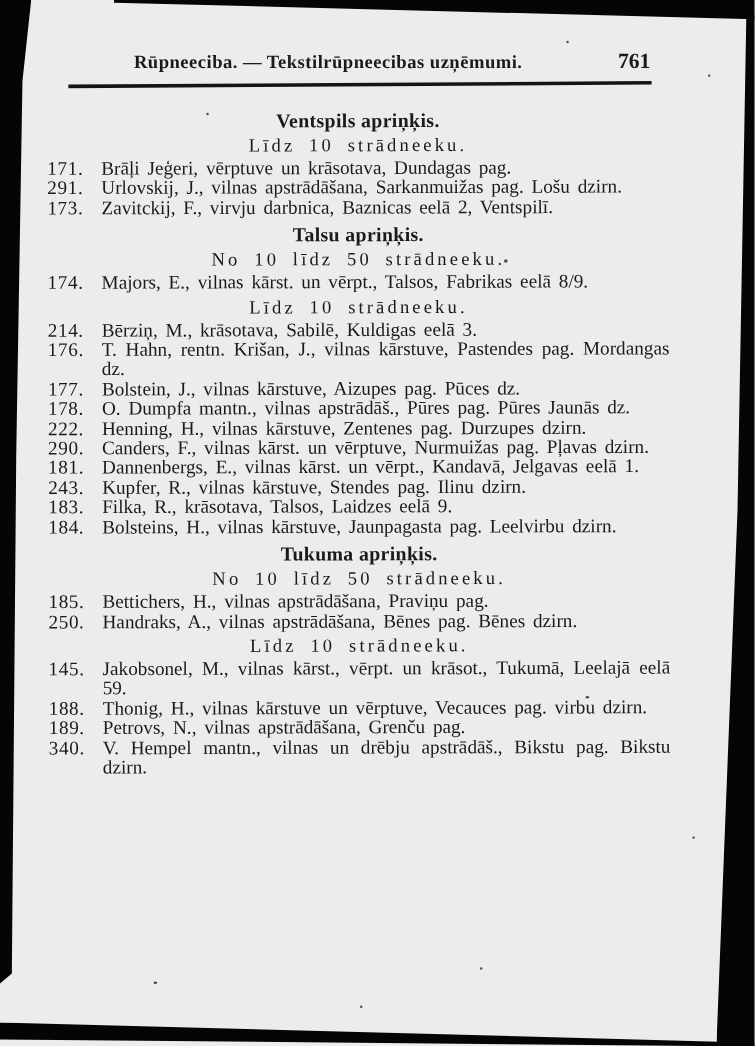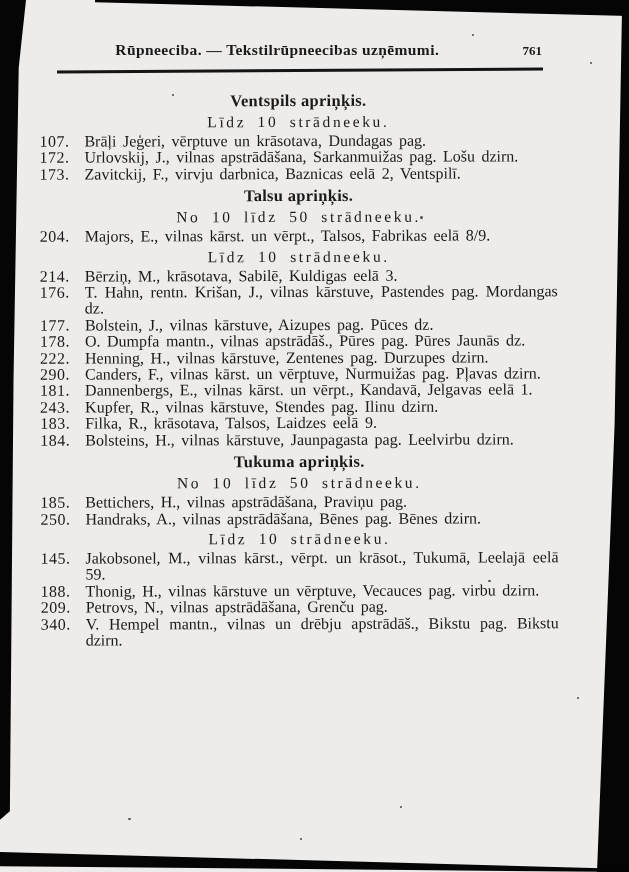--- a/index.html
+++ b/index.html
@@ -18,21 +18,21 @@
     clip-path:polygon(0 0,100% 0,72% 8%,52% 45%,38% 96%,0 97%);}
   .edge-top{left:95px;top:0;width:534px;height:16px;
     clip-path:polygon(0 0,100% 0,100% 100%,0 14%);}
   .edge-right{right:0;top:12px;width:32px;height:860px;
     clip-path:polygon(78% 0,100% 0,100% 100%,0 100%,55% 48%);}
   .edge-bottom{left:0;top:848px;width:629px;height:24px;
     clip-path:polygon(0 17%,100% 87%,100% 100%,0 76%);}
   
   .header{position:absolute;top:41px;left:62px;width:480px;display:flex;align-items:baseline;gap:20px;}
   .header-title{flex:1;text-align:center;font-weight:bold;font-size:15.5px;letter-spacing:.4px;white-space:nowrap;}
-  .header-page{font-weight:bold;font-size:13px;margin-left:10px;}
+  .header-page{font-weight:bold;font-size:18px;margin-left:10px;}
   .rule{position:absolute;top:69px;left:57px;width:486px;height:2.5px;background:#141414;transform:rotate(-.35deg);}
   
   .content{position:absolute;top:87px;left:40px;width:518px;transform:rotate(-.15deg);}
   .sec-heading{text-align:center;font-weight:bold;font-size:16.5px;line-height:18px;margin:5px 0 2px;letter-spacing:.3px;}
   .sub-heading{text-align:center;font-size:15.5px;line-height:17px;margin:3px 0 3px;letter-spacing:2.6px;word-spacing:5px;}
   .entry{display:flex;font-size:16px;line-height:16.4px;}
   .entry .num{flex:0 0 45px;letter-spacing:.5px;}
   .entry .body{flex:1;text-align:justify;word-spacing:2.5px;}
   
   .speck{position:absolute;background:#4a4a4a;width:2px;height:2px;border-radius:50%;}
@@ -46,36 +46,36 @@
     <span class="header-title">Rūpneeciba. — Tekstilrūpneecibas uzņēmumi.</span>
     <span class="header-page">761</span>
   </div>
   <div class="rule"></div>
 
   <div class="content">
 
     <div class="sec-heading">Ventspils apriņķis.</div>
     <div class="sub-heading">Līdz 10 strādneeku.</div>
     <div class="entry">
-      <span class="num">107.</span>
+      <span class="num">171.</span>
       <span class="body">Brāļi Jeģeri, vērptuve un krāsotava, Dundagas pag.</span>
     </div>
     <div class="entry">
-      <span class="num">172.</span>
+      <span class="num">291.</span>
       <span class="body">Urlovskij, J., vilnas apstrādāšana, Sarkanmuižas pag. Lošu dzirn.</span>
     </div>
     <div class="entry">
       <span class="num">173.</span>
       <span class="body">Zavitckij, F., virvju darbnica, Baznicas eelā 2, Ventspilī.</span>
     </div>
 
     <div class="sec-heading">Talsu apriņķis.</div>
     <div class="sub-heading">No 10 līdz 50 strādneeku.</div>
     <div class="entry">
-      <span class="num">204.</span>
+      <span class="num">174.</span>
       <span class="body">Majors, E., vilnas kārst. un vērpt., Talsos, Fabrikas eelā 8/9.</span>
     </div>
     <div class="sub-heading">Līdz 10 strādneeku.</div>
     <div class="entry">
       <span class="num">214.</span>
       <span class="body">Bērziņ, M., krāsotava, Sabilē, Kuldigas eelā 3.</span>
     </div>
     <div class="entry">
       <span class="num">176.</span>
       <span class="body">T. Hahn, rentn. Krišan, J., vilnas kārstuve, Pastendes pag. Mordangas dz.</span>
@@ -126,21 +126,21 @@
     <div class="sub-heading">Līdz 10 strādneeku.</div>
     <div class="entry">
       <span class="num">145.</span>
       <span class="body">Jakobsonel, M., vilnas kārst., vērpt. un krāsot., Tukumā, Leelajā eelā 59.</span>
     </div>
     <div class="entry">
       <span class="num">188.</span>
       <span class="body">Thonig, H., vilnas kārstuve un vērptuve, Vecauces pag. virbu dzirn.</span>
     </div>
     <div class="entry">
-      <span class="num">209.</span>
+      <span class="num">189.</span>
       <span class="body">Petrovs, N., vilnas apstrādāšana, Grenču pag.</span>
     </div>
     <div class="entry">
       <span class="num">340.</span>
       <span class="body">V. Hempel mantn., vilnas un drēbju apstrādāš., Bikstu pag. Bikstu dzirn.</span>
     </div>
 
   </div>
 
   <div class="speck" style="left:472px;top:34px;"></div>

